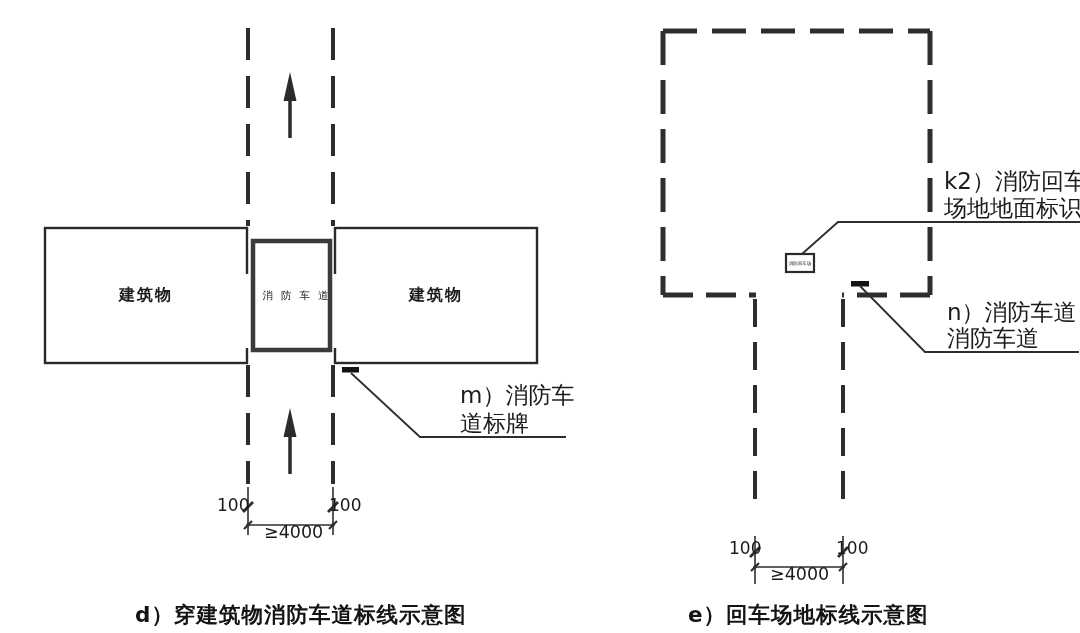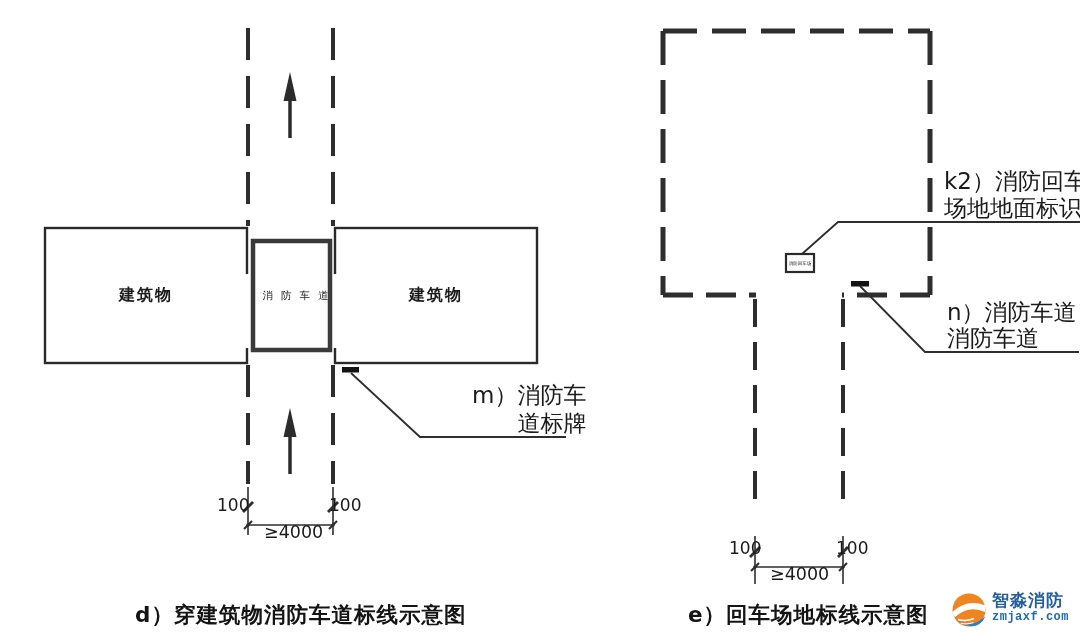--- a/index.html
+++ b/index.html
@@ -107,21 +107,21 @@
       <circle cx="843" cy="567" r="1.8" fill="#2e2e2e" stroke="none"></circle>
     </g>
   </svg>
 
   <div class="bld-label" style="left:45px;top:228px;width:202px;height:135px;">建筑物</div>
 
   <div class="bld-label" style="left:335px;top:228px;width:202px;height:135px;">建筑物</div>
 
   <div class="lane-label" style="left:253px;top:241px;width:77px;height:109px;">消防车道</div>
 
-  <div class="callout" style="left:472px;top:382px;line-height:27.5px;text-align:right;">
+  <div class="callout" style="left:460px;top:382px;line-height:27.5px;">
     <div>m）消防车</div>
     <div>道标牌</div>
   </div>
 
   <div class="dim" style="left:217px;top:477px;">100</div>
   <div class="dim" style="left:329px;top:477px;">100</div>
   <div class="dim" style="left:264px;top:504px;font-size:17.5px;">≥4000</div>
 
   <div class="caption" style="left:135px;top:600px;">d）穿建筑物消防车道标线示意图</div>
 
@@ -134,27 +134,14 @@
     <div>n）消防车道</div>
     <div>消防车道</div>
   </div>
 
   <div class="dim" style="left:729px;top:520px;">100</div>
   <div class="dim" style="left:836px;top:520px;">100</div>
   <div class="dim" style="left:770px;top:546px;font-size:17.5px;">≥4000</div>
 
   <div class="caption" style="left:688px;top:600px;">e）回车场地标线示意图</div>
 
-  <div class="logo" style="left:950px;top:591px;">
-    <svg width="38" height="38" viewBox="0 0 38 38">
-      <circle cx="19" cy="19" r="16.5" fill="#ef8420"></circle>
-      <path d="M2.5,21 Q17,7.5 35.5,14.5 L35,21 Q18,13.5 4,27 Z" fill="#ffffff"></path>
-      <path d="M3,23 Q8,34 21,35.3 Q31,35.5 35.5,25 Q23,37.5 8,30 Q4.5,27.5 3,23 Z" fill="#2a80c8"></path>
-      <path d="M8,28.5 Q16,31 24,27.5" stroke="#ffffff" stroke-width="1.5" fill="none"></path>
-      <path d="M10.5,32 Q17,34 23.5,31.5" stroke="#ffffff" stroke-width="1.2" fill="none"></path>
-    </svg>
-    <div class="logo-texts">
-      <span class="logo-title">智淼消防</span>
-      <span class="logo-domain">zmjaxf.com</span>
-    </div>
-  </div>
 
 </div>
 
 </body></html>

